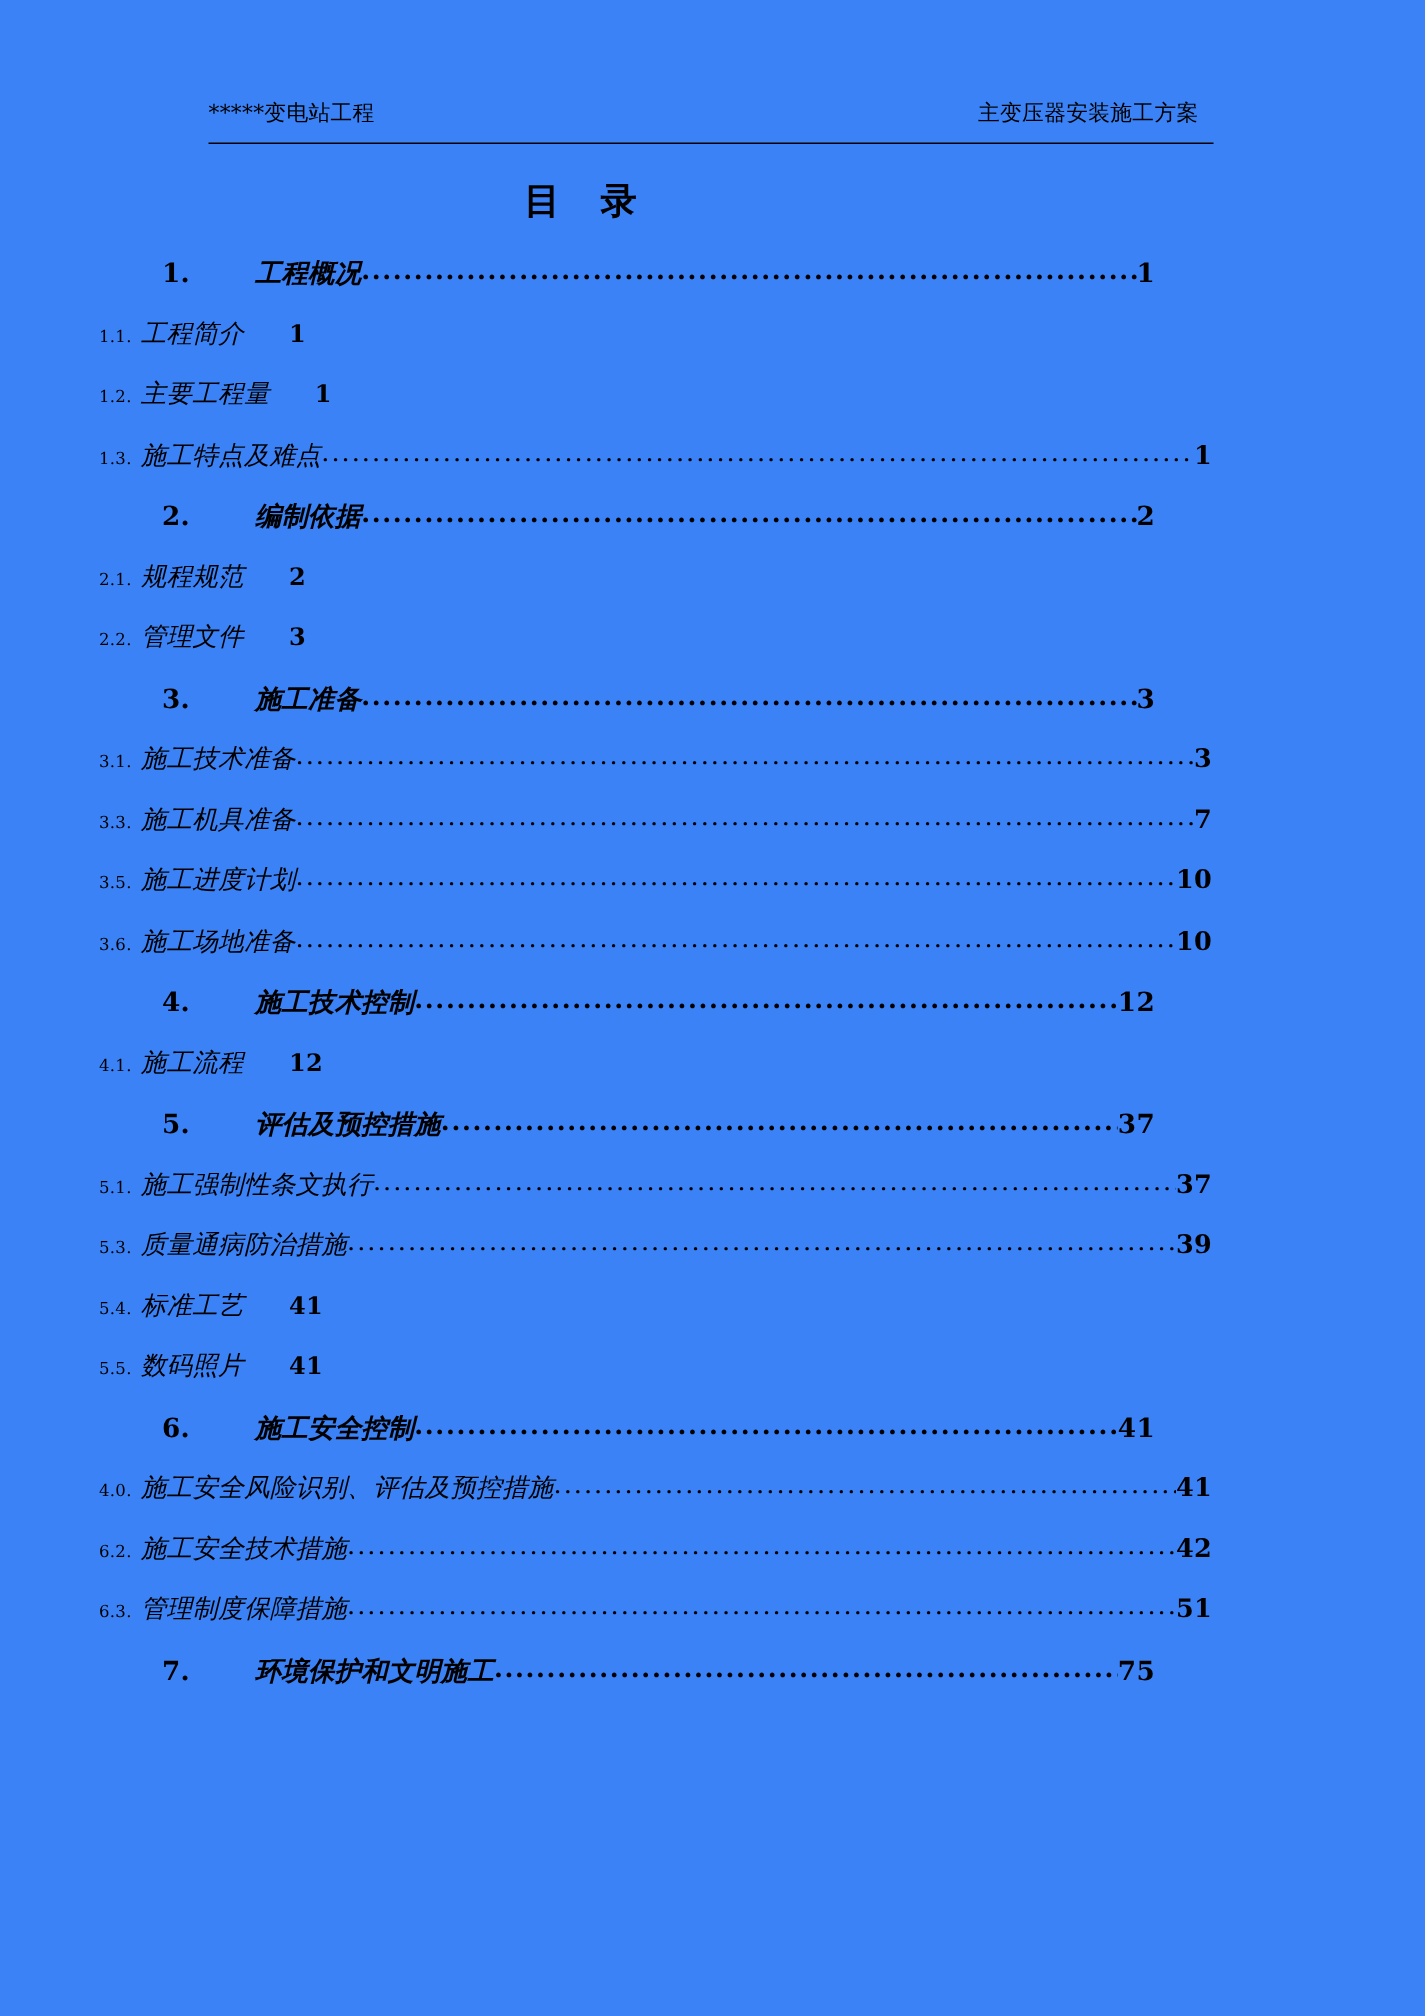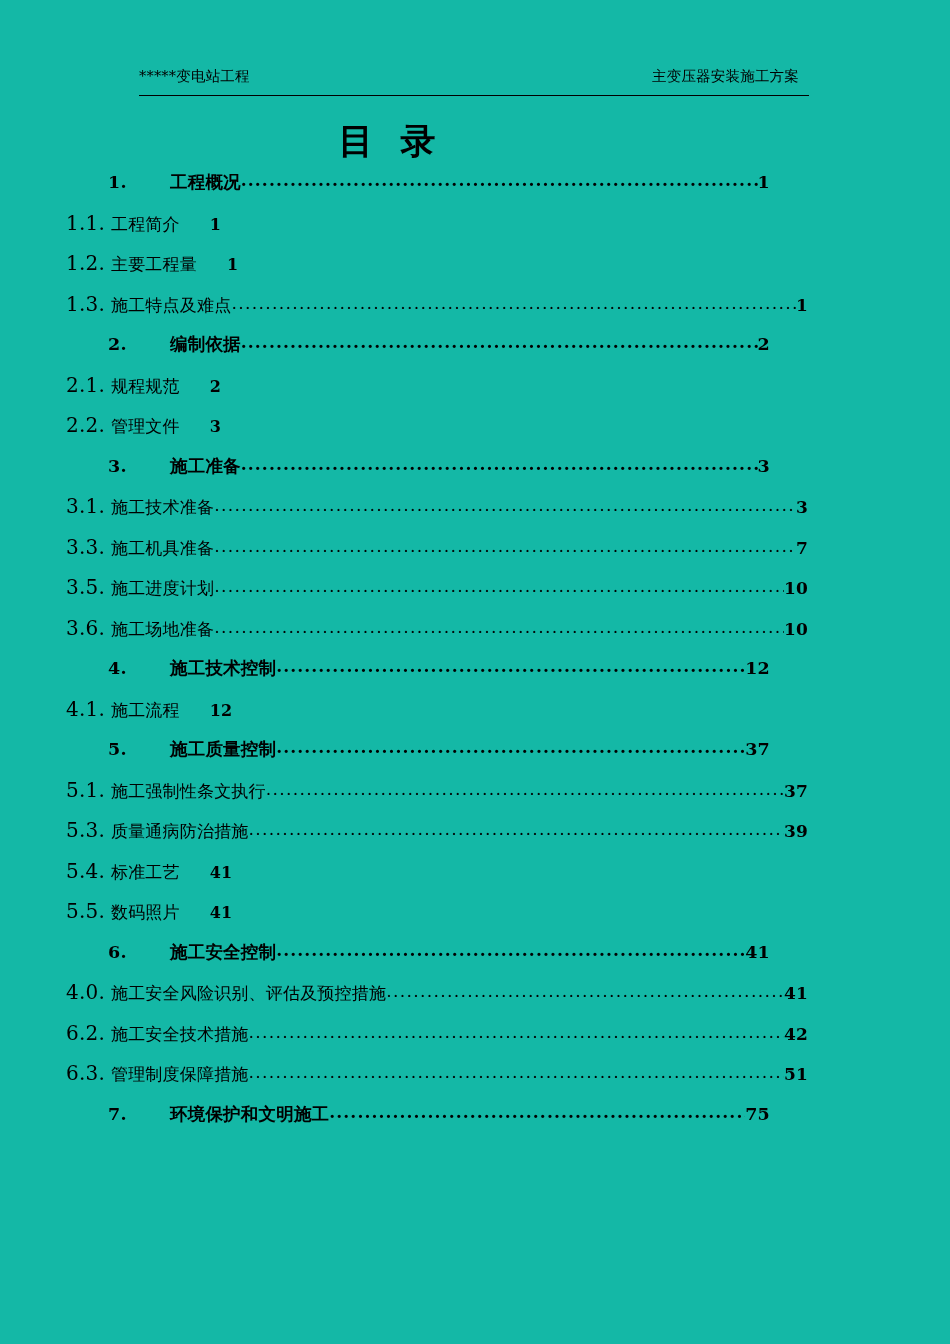--- a/index.html
+++ b/index.html
@@ -15,21 +15,21 @@
     font-family: "DejaVu Serif", "Liberation Serif", serif;
     color: #000000;
     overflow: hidden;
   }
 
   .page {
     position: absolute;
     left: 0; top: 0;
     width: 950px;
     height: 1344px;
-    background: #14b8a6;
+    background: #3b82f6;
   }
 
   
   .header {
     position: absolute;
     left: 139px;
     top: 66px;
     width: 670px;
     height: 30px;
     border-bottom: 1.6px solid #000;
@@ -48,21 +48,21 @@
   }
   .header-right { padding-right: 10px; }
 
   
   .doc-title {
     position: absolute;
     left: 0;
     top: 118px;
     width: 775px;
     text-align: center;
-    font-size: 35px;
+    font-size: 24px;
     font-weight: bold;
     letter-spacing: 1px;
     font-family: Liberation Serif, serif;
   }
   .doc-title .gap { display: inline-block; width: 26px; }
 
   
   .toc {
     position: absolute;
     left: 0;
@@ -105,24 +105,24 @@
     left: 66px;
     width: 742px;
     font-size: 17px;
     font-weight: normal;
     letter-spacing: .2px;
   }
   .lvl2 .num {
     display: inline-block;
     margin-right: 6px;
     flex: 0 0 auto;
-    font-size: 20px;
-  }
-
-  .title { flex: 0 0 auto; }
+    font-size: 11px;
+  }
+
+  .title { flex: 0 0 auto; font-style: italic; }
 
   
   .leader {
     flex: 1 1 auto;
     overflow: hidden;
     white-space: nowrap;
     margin: 0 0px;
     position: relative;
     top: -2px;
   }
@@ -272,21 +272,21 @@
         <div class="entry">
           <span class="num">4.1.</span>
           <span class="title">施工流程</span>
           <span class="gapfill gap-sm"></span>
           <span class="pageno pageno-plain">12</span>
         </div>
       </div>
       <div class="toc-row lvl1">
         <div class="entry">
           <span class="num">5.</span>
-          <span class="title">施工质量控制</span>
+          <span class="title">评估及预控措施</span>
           <span class="leader"></span>
           <span class="pageno">37</span>
         </div>
       </div>
       <div class="toc-row lvl2">
         <div class="entry">
           <span class="num">5.1.</span>
           <span class="title">施工强制性条文执行</span>
           <span class="leader"></span>
           <span class="pageno">37</span>

